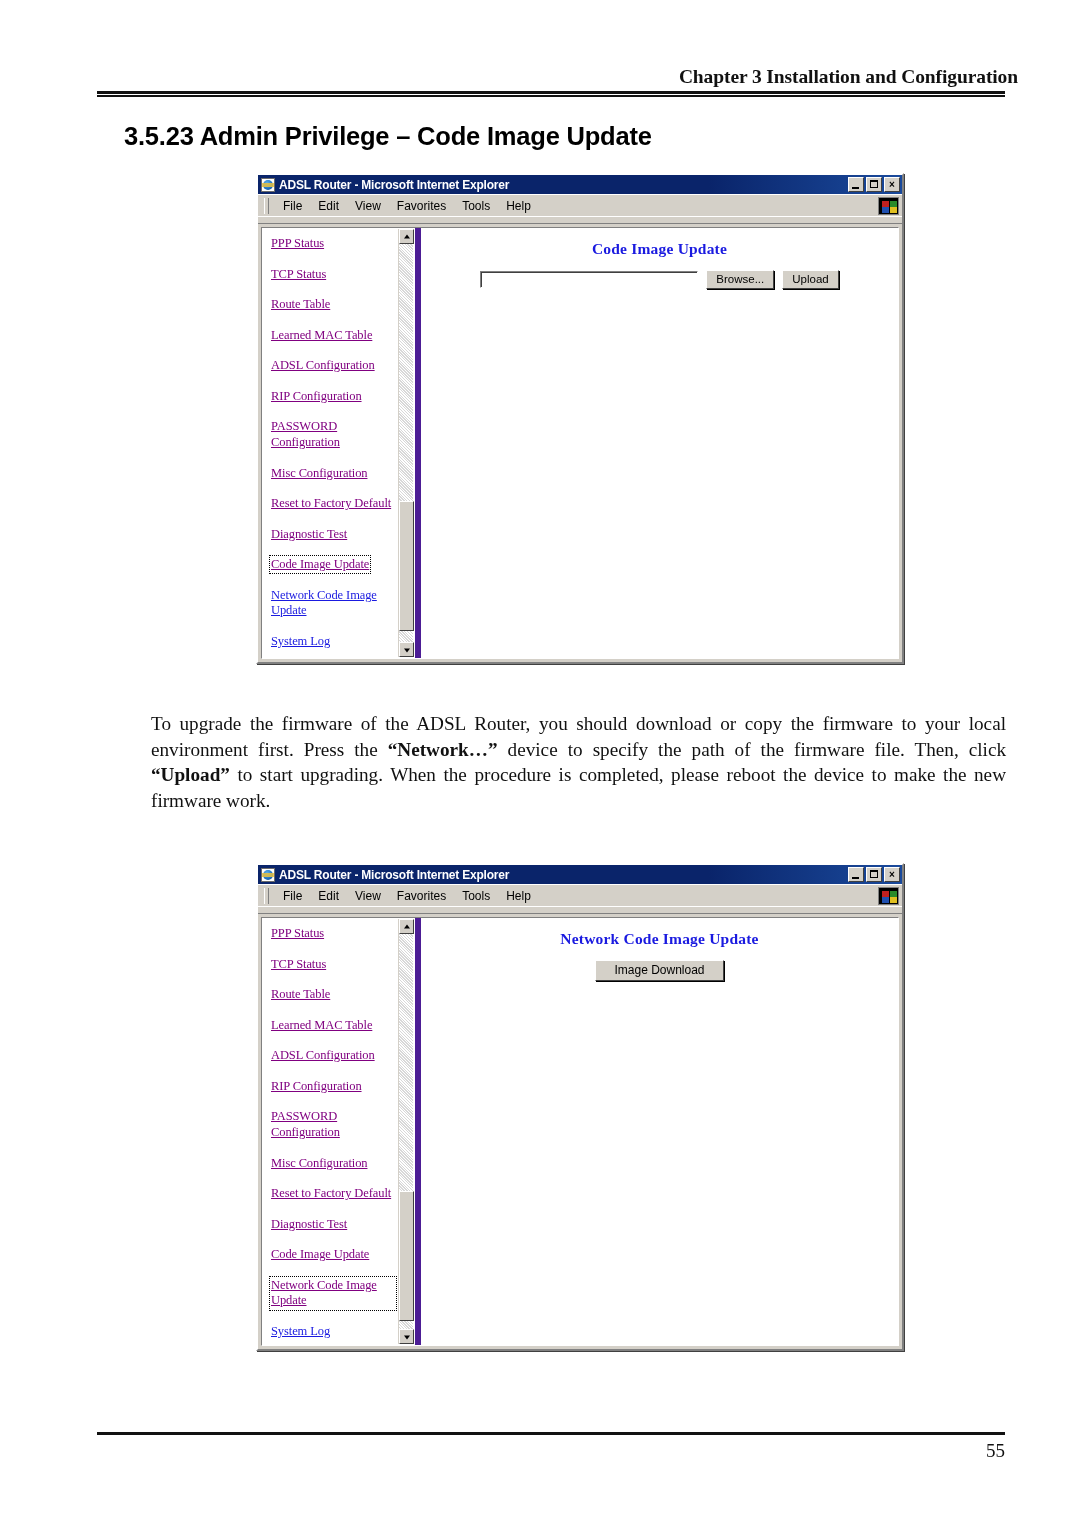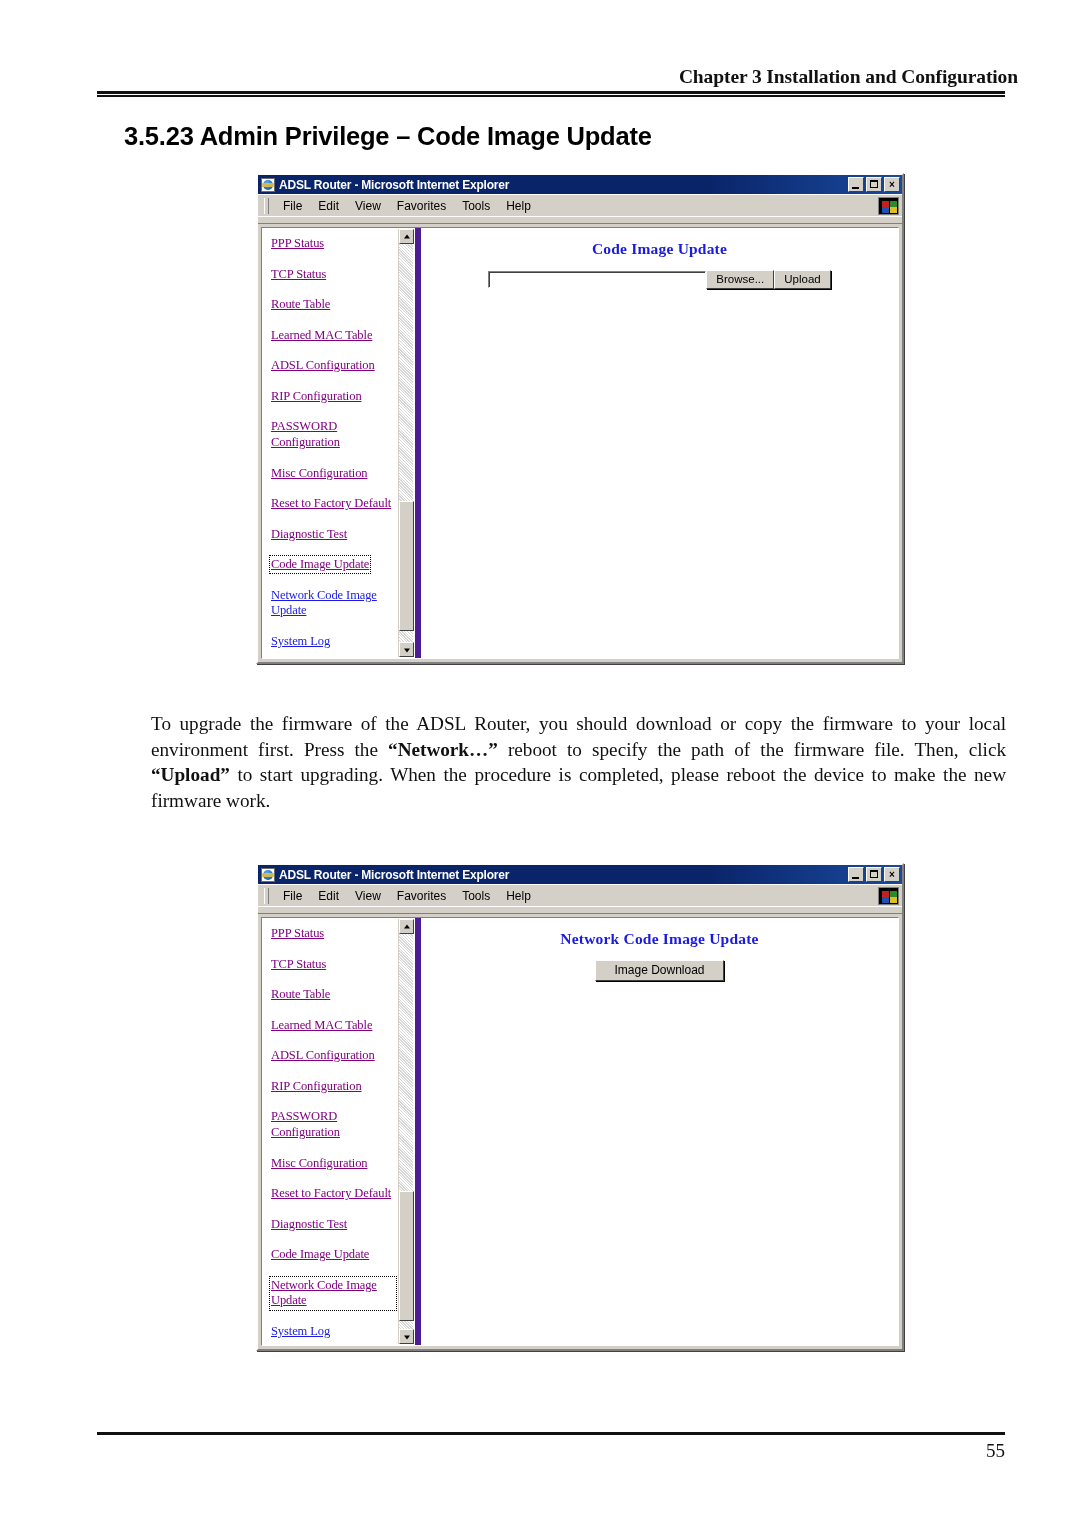--- a/index.html
+++ b/index.html
@@ -379,21 +379,21 @@
     color: #1a1ae0;
     letter-spacing: 0.2px;
   }
   .upload-row {
     position: absolute;
     left: 0; right: 0;
     top: 42px;
     display: flex;
     justify-content: center;
     align-items: center;
-    gap: 0;
+    gap: 8px;
   }
   .file-input {
     width: 218px;
     height: 17px;
     background: #ffffff;
     border: 1px solid #808080;
     border-right-color: #ffffff;
     border-bottom-color: #ffffff;
     box-shadow: inset 1px 1px 0 #404040;
     box-sizing: border-box;
@@ -512,21 +512,21 @@
         <div class="upload-row">
           <input class="file-input" type="text" placeholder="" style="">
           <button class="win-button">Browse...</button>
           <button class="win-button">Upload</button>
         </div>
       </div>
 
     </div>
   </div>
 
-  <p class="body-text"><span>To upgrade the firmware of the ADSL Router, you should download or copy the firmware to your local environment first. Press the </span><b>“Network…”</b><span> reboot to specify the path of the firmware file. Then, click </span><b>“Upload”</b><span> to start upgrading. When the procedure is completed, please reboot the device to make the new firmware work.</span></p>
+  <p class="body-text"><span>To upgrade the firmware of the ADSL Router, you should download or copy the firmware to your local environment first. Press the </span><b>“Network…”</b><span> device to specify the path of the firmware file. Then, click </span><b>“Upload”</b><span> to start upgrading. When the procedure is completed, please reboot the device to make the new firmware work.</span></p>
 
 
   <div class="ie-window" id="window-network-code-image">
 
     <div class="titlebar">
       <div class="titlebar-icon"></div>
       <div class="titlebar-text">ADSL Router - Microsoft Internet Explorer</div>
       <div class="titlebar-buttons">
         <div class="win-btn">
             <span class="glyph-min"></span>

